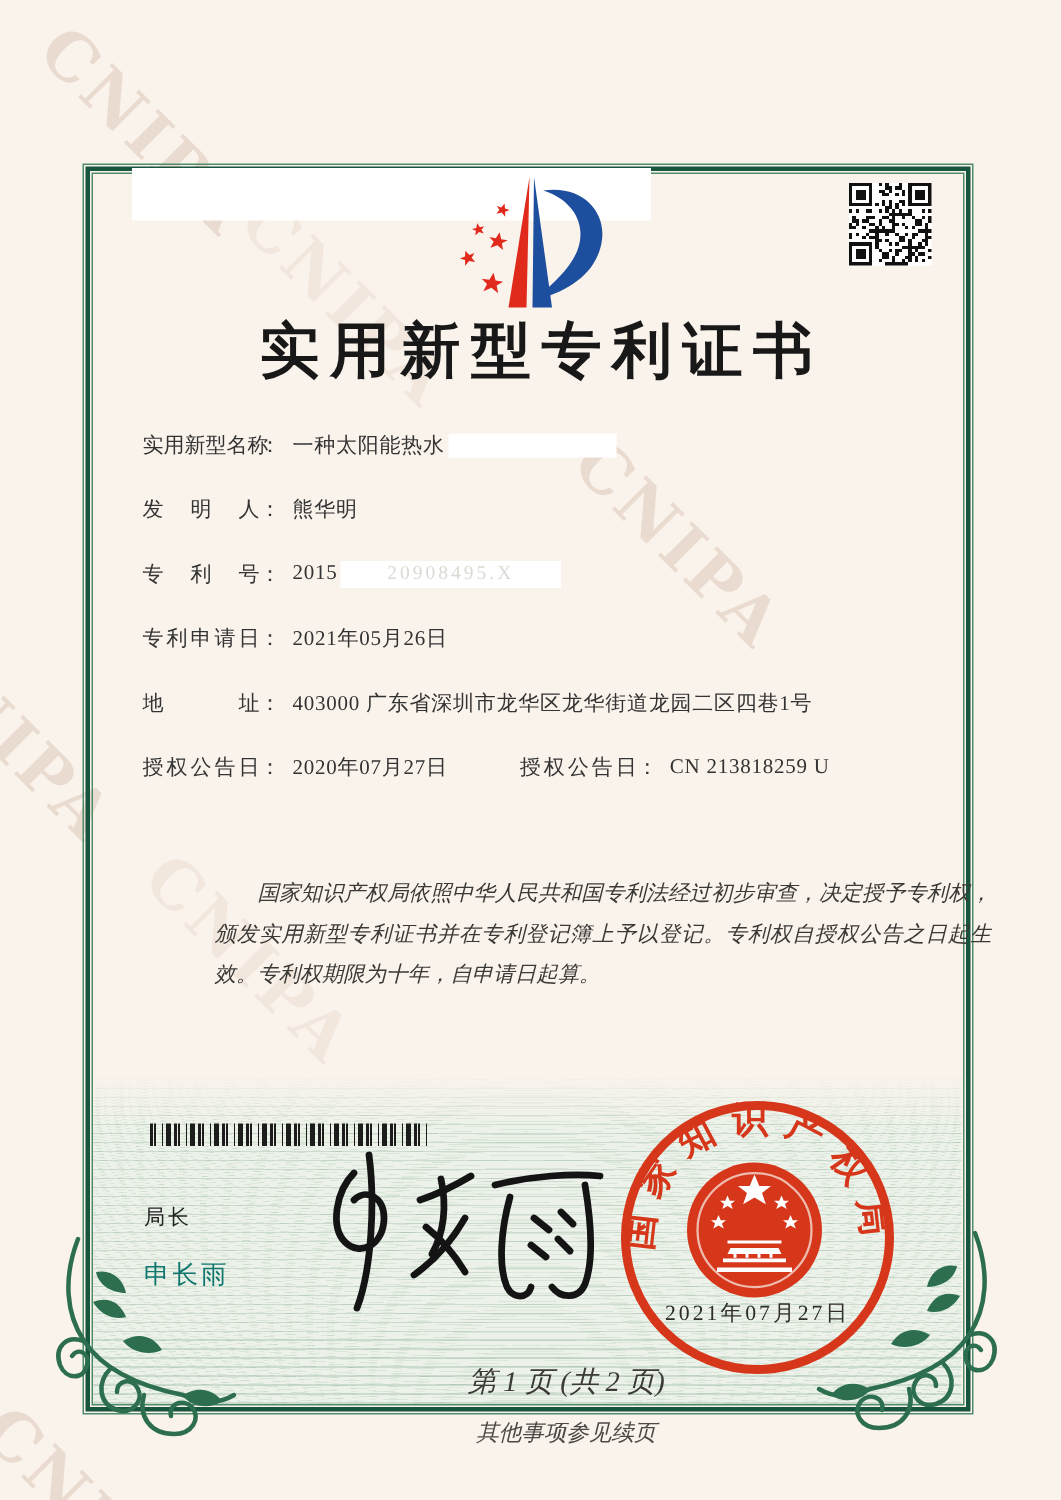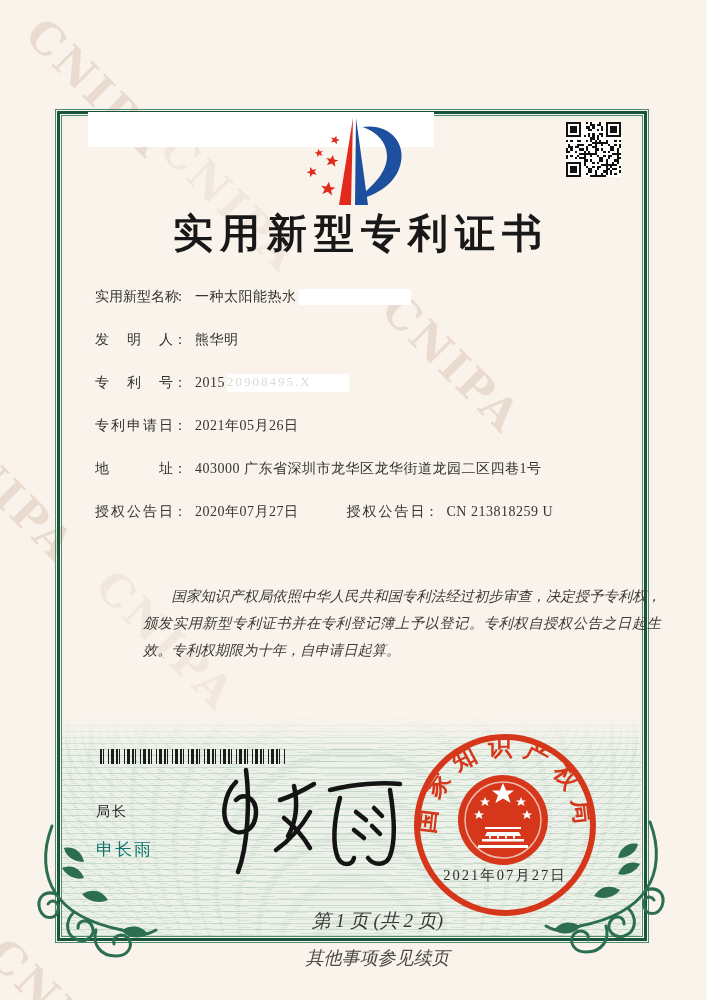--- a/index.html
+++ b/index.html
@@ -31,40 +31,40 @@
   .qr{position:absolute;left:566px;top:122px;width:55px;height:55px;background:#fff;}
   .title{position:absolute;left:15px;right:0;top:206px;text-align:center;font-size:40px;font-weight:bold;
       letter-spacing:7px;color:#181818;}
   
   .fields{position:absolute;left:95px;top:288px;width:520px;font-size:14px;color:#333;}
   .frow{height:23px;margin-bottom:20px;white-space:nowrap;}
   .flabel{display:inline-block;width:78px;text-align:justify;text-align-last:justify;vertical-align:middle;}
   .fcolon{display:inline-block;vertical-align:middle;}
   .fval{display:inline-block;margin-left:8px;vertical-align:middle;letter-spacing:0.5px;}
   .r1-redact{width:112px;height:16px;margin-left:2px;}
-  .r3-redact{width:122px;height:18px;margin-left:2px;text-align:left;}
+  .r3-redact{width:147px;height:18px;margin-left:2px;text-align:center;}
   .r3-redact span{font-size:13px;color:rgba(150,145,133,0.35);letter-spacing:2px;}
   .grant-no{margin-left:48px;}
   
   .script{font-style:italic;margin-left:48px;}
   .bodytext{position:absolute;left:95px;top:583px;width:518px;font-size:14.3px;line-height:27px;
       color:#3a3936;text-align:justify;}
   .bodytext p{margin:0;text-indent:2em;}
   
   .barcode{position:absolute;left:100px;top:749px;width:186px;height:15px;
     background:repeating-linear-gradient(90deg,#1c1c1c 0 2px,transparent 2px 3px,#1c1c1c 3px 4px,
       transparent 4px 8px,#1c1c1c 8px 9px,transparent 9px 11px,#1c1c1c 11px 14px,transparent 14px 16px);}
   .director-title{position:absolute;left:96px;top:803px;font-size:14px;color:#222;
       font-family:"Liberation Sans","DejaVu Sans",sans-serif;letter-spacing:2px;}
   .director-name{position:absolute;left:96px;top:838px;font-size:17px;color:#0f766e;
       font-family:"Liberation Sans","DejaVu Sans",sans-serif;letter-spacing:2px;}
   .signature{position:absolute;left:198px;top:760px;}
   .seal{position:absolute;left:408px;top:728px;}
   .pagenum{position:absolute;left:0;right:0;top:908px;text-align:center;font-size:19px;color:#3a3936;}
-  .note{position:absolute;left:0;right:0;top:946px;text-align:center;font-size:18px;color:#4a4946;}
+  .note{position:absolute;left:0;right:0;top:946px;text-align:center;font-size:15px;color:#4a4946;}
   .ornament{position:absolute;pointer-events:none;}
   .orn-bl{left:34px;top:824px;}
   .orn-br{left:538px;top:816px;transform:scaleX(-1);}
 </style>
 </head>
 <body>
 
 <div id="page">
 
   <div class="wm" style="left:52px;top:8px;">CNIPA</div>

